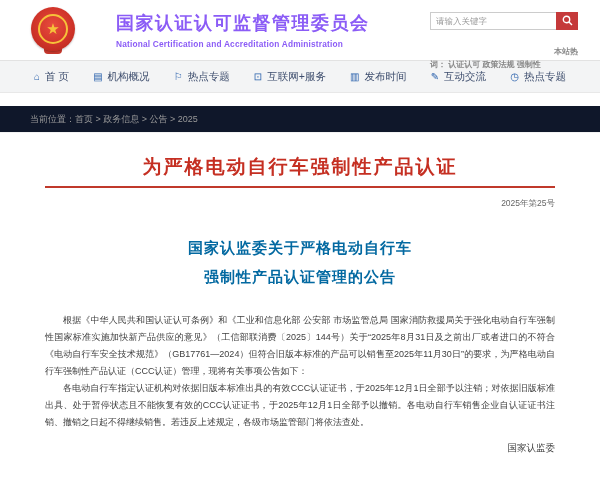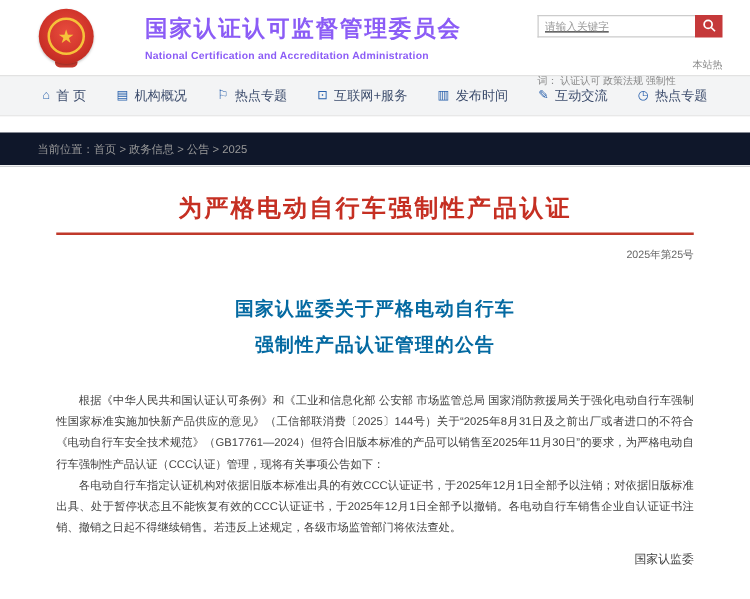--- a/index.html
+++ b/index.html
@@ -11,32 +11,32 @@
   .page { width:600px; height:479px; background:#fff; position:relative; }
 
   
   .header { height:60px; position:relative; background:#fff; }
   .logo { position:absolute; left:28px; top:7px; width:50px; height:48px; }
   .title-block { position:absolute; left:88px; top:11px; color:#8b5cf6;margin-left:28px; }
   .title-cn { font-size:18px; font-weight:bold; letter-spacing:1.5px; }
   .title-en { font-size:8.3px; font-weight:bold; margin-top:4px; letter-spacing:0.2px; }
 
   .search-area { position:absolute; right:22px; top:12px; width:148px; }
-  .search-row { display:flex; height:30px;text-decoration:underline; }
+  .search-row { display:flex; height:30px; }
   .search-input {
     flex:1; height:18px; border:1px solid #ccc; border-right:none;
     font-size:8.5px; padding:0 5px; color:#555; outline:none;
     font-family:"Liberation Sans", sans-serif;
   }
   .search-input::placeholder { color:#999; }
   .search-btn {
     width:22px; height:18px; background:#c5393a; border:none; cursor:pointer;
     display:flex; align-items:center; justify-content:center; padding:0;
   }
-  .hotwords { margin-top:4px; font-size:8px; color:#888; line-height:11px; }
+  .hotwords { margin-top:4px; font-size:8px; color:#888; line-height:11px;font-weight:bold; }
   .hotwords .hw1 { text-align:right; }
   .hotwords .hw2 { text-align:left; margin-top:2px; }
 
   
   .nav {
     height:33px; background:#f3f4f5;
     border-top:1px solid #e2e2e2; border-bottom:1px solid #e8e8e8;
     display:flex; align-items:center; justify-content:space-between;
     padding:0 34px;
   }

